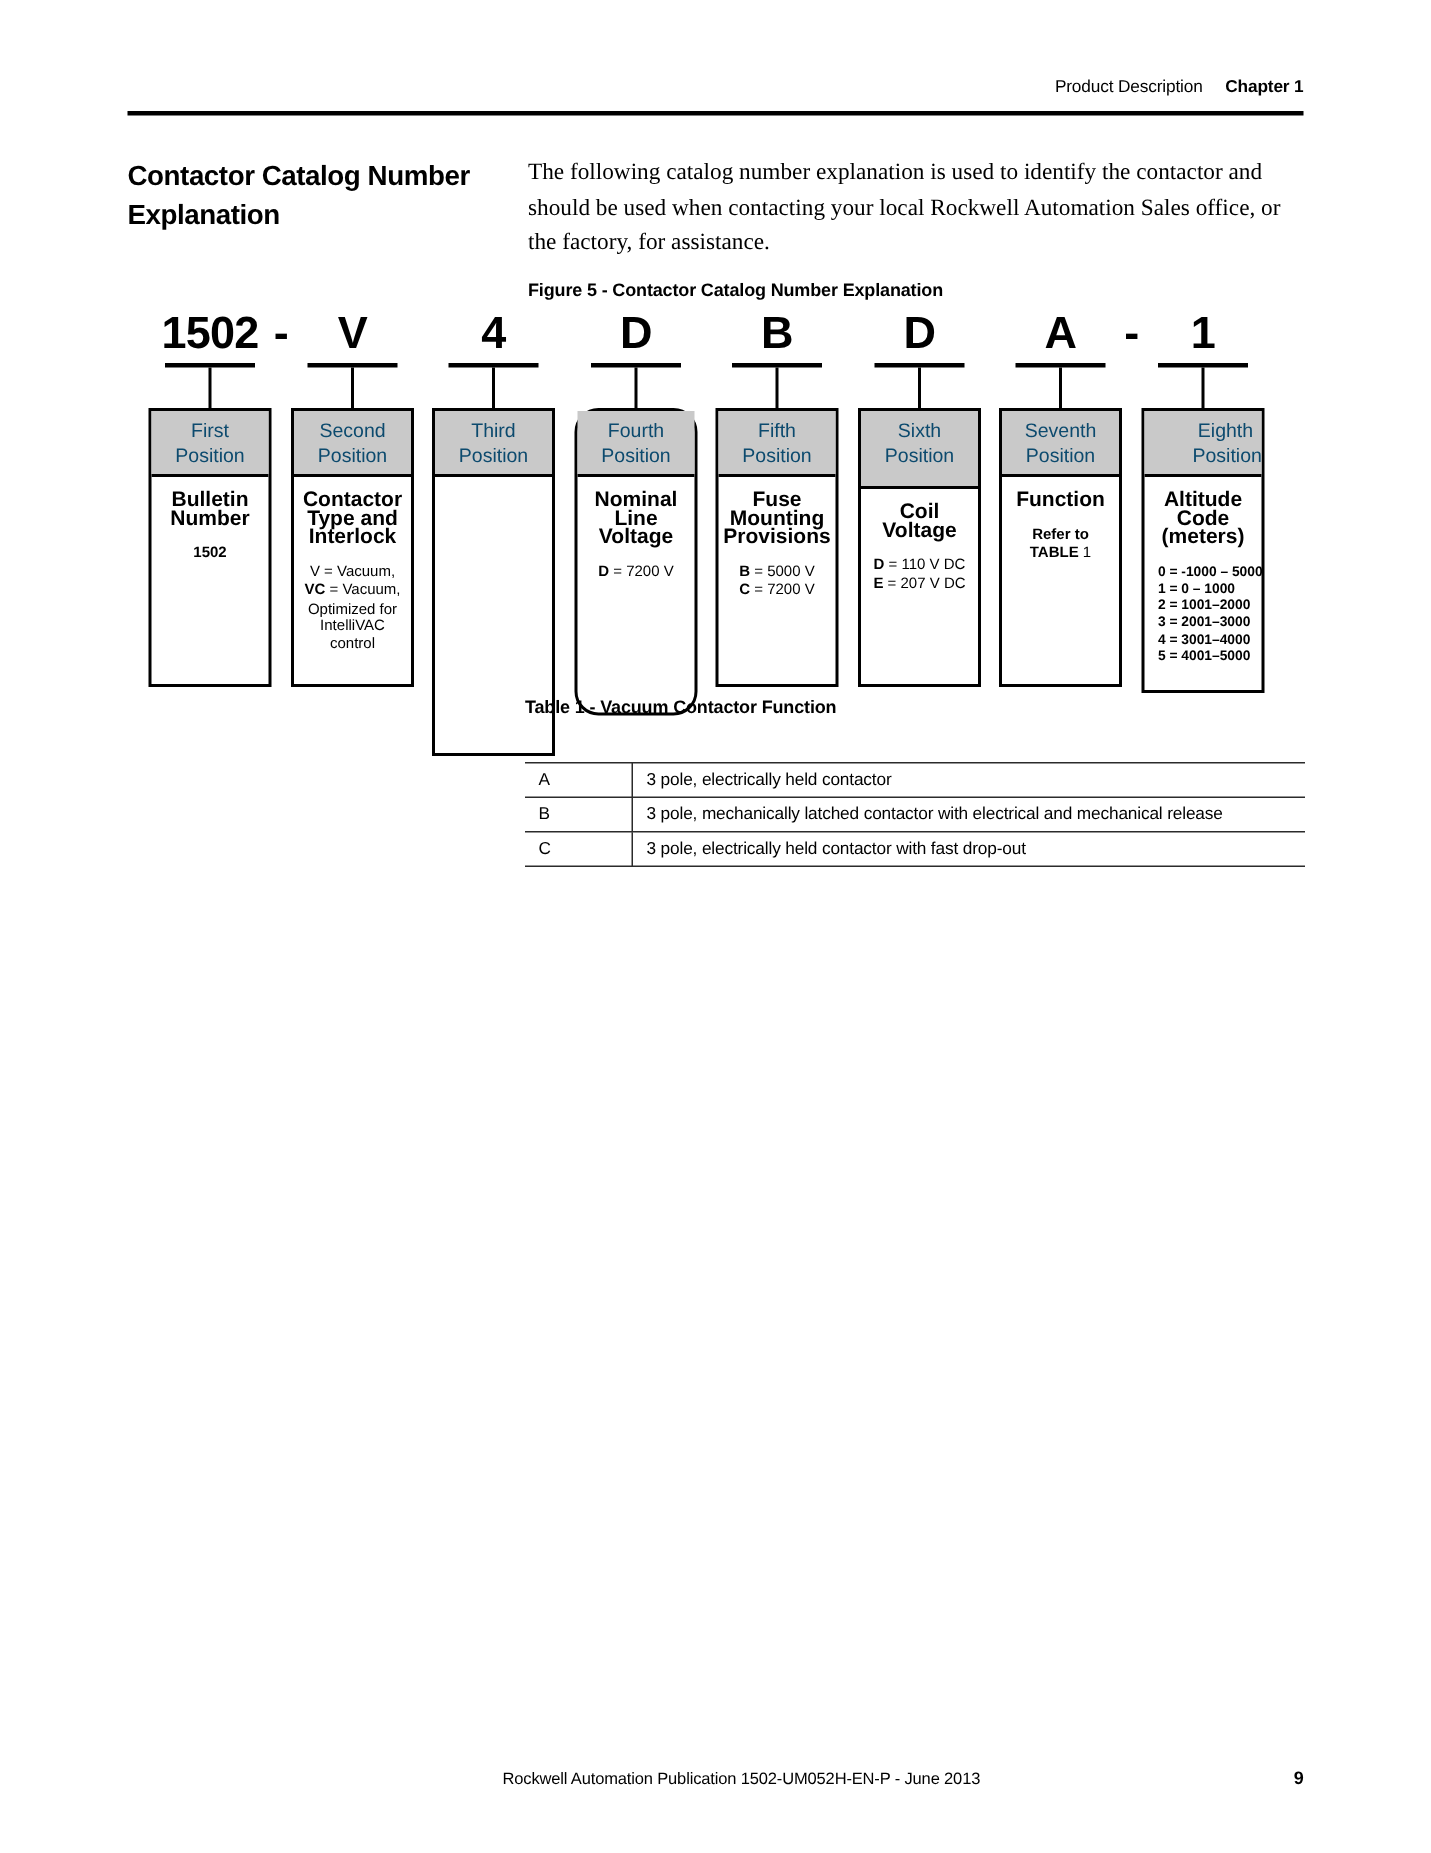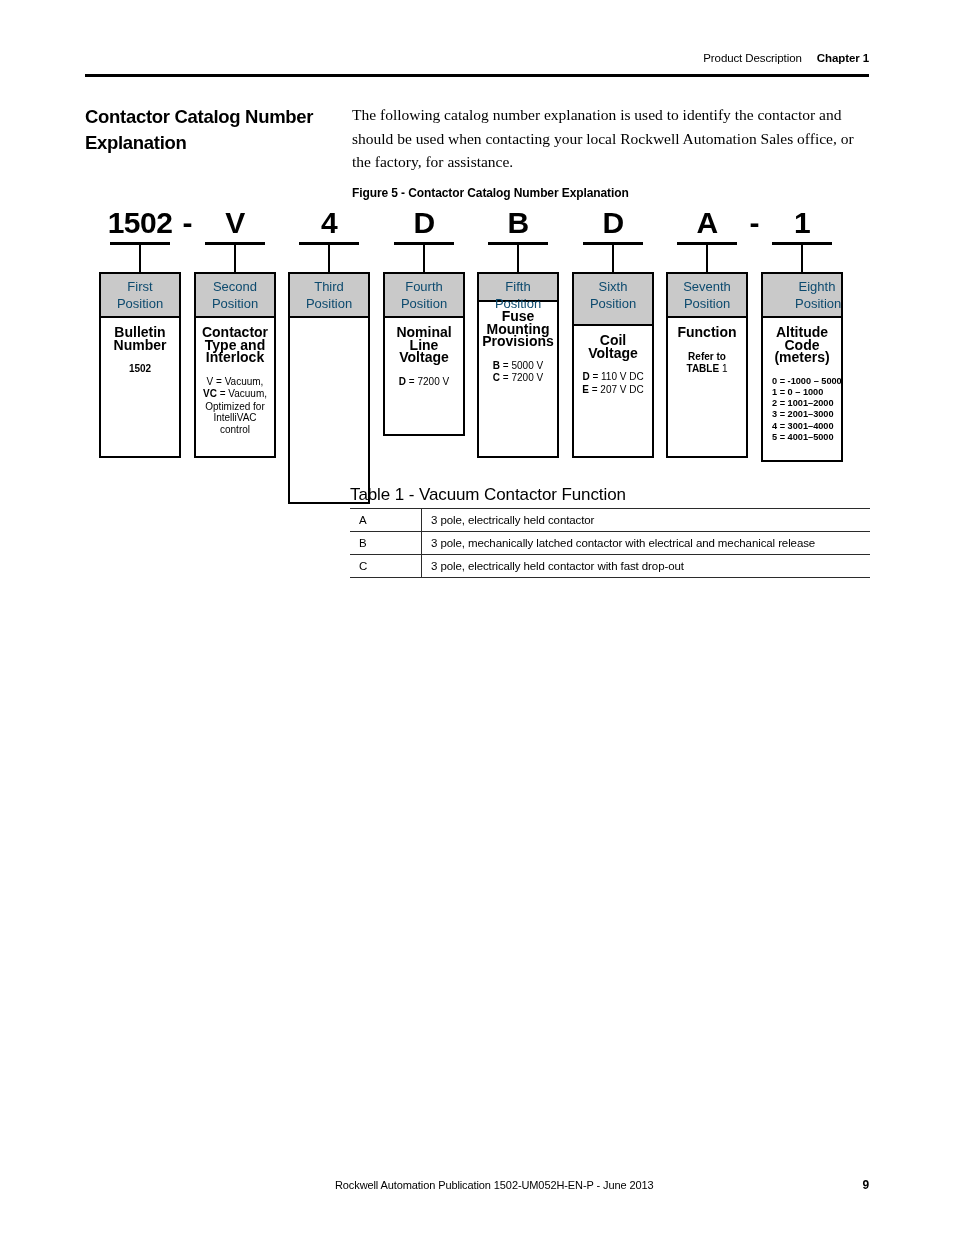--- a/index.html
+++ b/index.html
@@ -159,24 +159,24 @@
     line-height: 11.3px;
     font-weight: bold;
     margin-top: 2px;
   }
   .alt-list div { white-space: nowrap; }
 
   
   .table-caption {
     position: absolute;
     left: 350px;
-    top: 485px;
-    font-family: "Liberation Sans", sans-serif;
-    font-weight: normal;
-    font-size: 17px;
+    top: 464px;
+    font-family: "Liberation Sans", sans-serif;
+    font-weight: bold;
+    font-size: 12px;
     letter-spacing: -0.1px;
   }
   .func-table {
     position: absolute;
     left: 350px;
     top: 508px;
     width: 520px;
     border-collapse: collapse;
     font-family: "Liberation Sans", sans-serif;
   }
@@ -260,35 +260,35 @@
     <div class="cat-stem" style="left: 243px; height: 27px;"></div>
     <div class="pos-box" style="left: 203px; top: 66px; width: 82px; height: 232px;">
       <div class="pos-head" style="height: 44px; box-sizing: border-box;">
         <div>Third</div>
         <div>Position</div>
       </div>
     </div>
     <div class="cat-char" style="left: 294px; width: 90px;">D</div>
     <div class="cat-underline" style="left: 309px; width: 60px;"></div>
     <div class="cat-stem" style="left: 338px; height: 27px;"></div>
-    <div class="pos-box" style="left: 298px; top: 66px; width: 82px; height: 164px;">
+    <div class="pos-box" style="left: 298px; top: 66px; width: 82px; height: 205px; border-radius: 16px;">
       <div class="pos-head" style="height: 44px; box-sizing: border-box;">
         <div>Fourth</div>
         <div>Position</div>
       </div>
       <div class="pos-body">
         <div class="pos-title">Nominal Line Voltage</div>
         <div class="pos-line"><b>D</b> = 7200 V</div>
       </div>
     </div>
     <div class="cat-char" style="left: 388px; width: 90px;">B</div>
     <div class="cat-underline" style="left: 403px; width: 60px;"></div>
     <div class="cat-stem" style="left: 432px; height: 27px;"></div>
     <div class="pos-box" style="left: 392px; top: 66px; width: 82px; height: 186px;">
-      <div class="pos-head" style="height: 28px; box-sizing: border-box;">
+      <div class="pos-head" style="height: 44px; box-sizing: border-box;">
         <div>Fifth</div>
         <div>Position</div>
       </div>
       <div class="pos-body">
         <div class="pos-title">Fuse Mounting Provisions</div>
         <div class="pos-line"><b>B</b>  = 5000 V</div>
         <div class="pos-line"><b>C</b>  = 7200 V</div>
       </div>
     </div>
     <div class="cat-char" style="left: 483px; width: 90px;">D</div>

